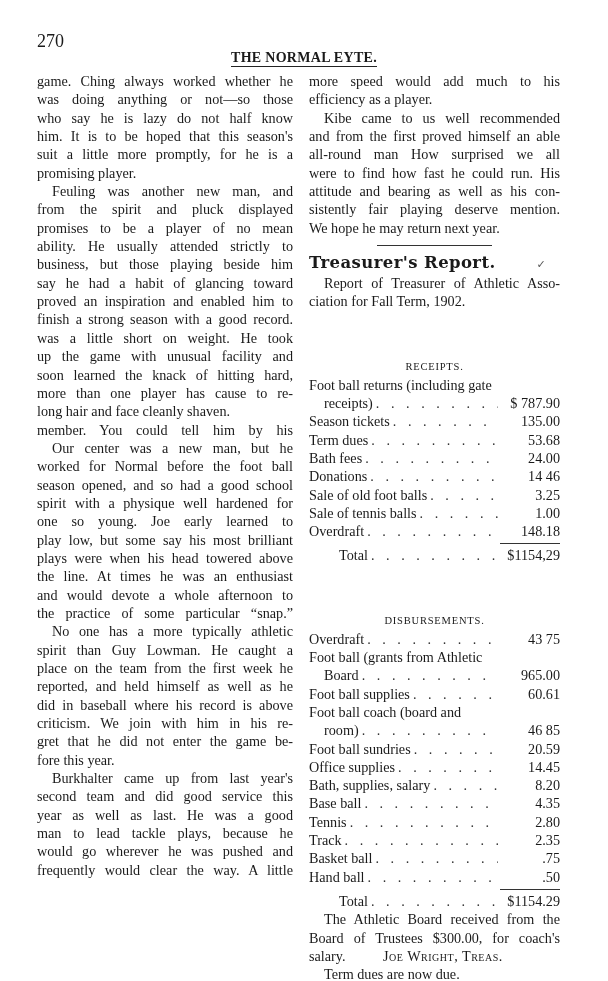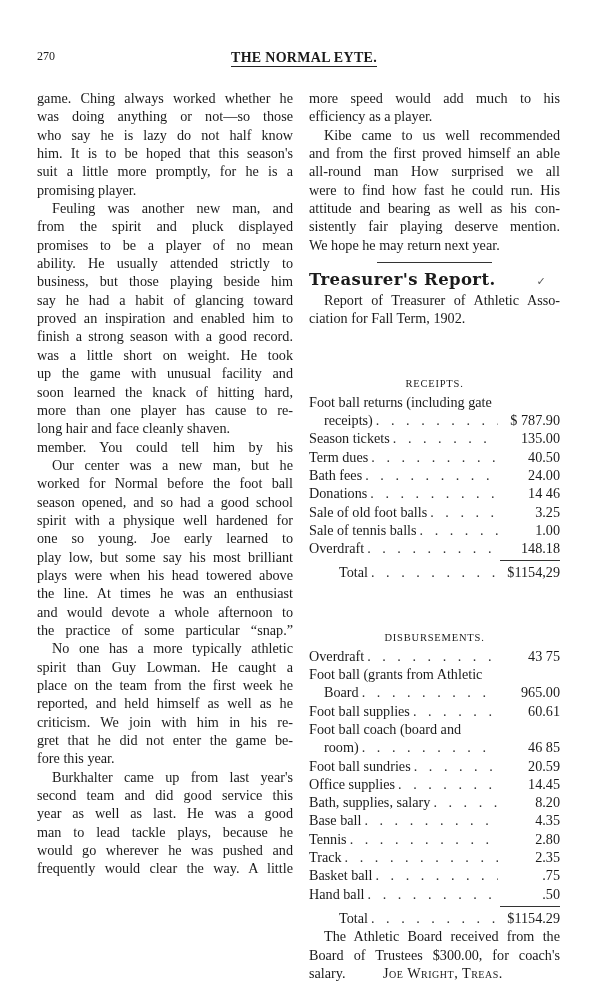--- a/index.html
+++ b/index.html
@@ -2,33 +2,33 @@
 <html><head>
 <meta charset="utf-8">
 <style>
   html, body { margin: 0; padding: 0; background: #ffffff; }
   body {
     width: 608px; height: 981px; position: relative; overflow: hidden;
     font-family: "Liberation Serif", "DejaVu Serif", serif;
     color: #1a1a1a;
   }
   .page-number {
-    position: absolute; left: 37px; top: 49px;
-    font-size: 12px;
+    position: absolute; left: 37px; top: 31px;
+    font-size: 18px;
   }
   .running-head {
     position: absolute; left: 0; width: 608px; top: 48px; text-align: center;
   }
   .running-head span {
     font-family: Liberation Serif, serif;
     font-weight: bold; font-size: 14px; letter-spacing: 0.3px;
     border-bottom: 1.5px solid #222; padding-bottom: 1px;
   }
   .col {
-    position: absolute; top: 89px;
+    position: absolute; top: 72px;
     font-size: 14.2px; line-height: 18.35px;
   }
   .col-left { left: 37px; width: 256px; }
   .col-right { left: 309px; width: 251px; }
   .line {
     display: block; white-space: nowrap;
     text-align: justify; text-align-last: justify; height: 18.35px;
   }
   .line.last { text-align-last: left; }
   .line.indent { padding-left: 15px; }
@@ -108,20 +108,21 @@
     <span class="line">one so young.  Joe early learned to</span>
     <span class="line">play low, but some say his most brilliant</span>
     <span class="line">plays were when his head towered above</span>
     <span class="line">the line.  At times he was an enthusiast</span>
     <span class="line">and would devote a whole afternoon to</span>
     <span class="line">the practice of some particular “snap.”</span>
     <span class="line indent">No one has a more typically athletic</span>
     <span class="line">spirit than Guy Lowman.  He caught a</span>
     <span class="line">place on the team from the first week he</span>
     <span class="line">reported, and held himself as well as he</span>
+    <span class="line">did in baseball where his record is above</span>
     <span class="line">criticism.  We join with him in his re-</span>
     <span class="line">gret that he did not enter the game be-</span>
     <span class="line last">fore this year.</span>
     <span class="line indent">Burkhalter came up from last year's</span>
     <span class="line">second team and did good service this</span>
     <span class="line">year as well as last.  He was a good</span>
     <span class="line">man to lead tackle plays, because he</span>
     <span class="line">would go wherever he was pushed and</span>
     <span class="line">frequently would clear the way.  A little</span>
   </div>
@@ -158,21 +159,21 @@
         <span class="amount">$ 787.90</span>
       </div>
       <div class="ledger-row">
         <span class="label">Season tickets</span>
         <span class="dots"></span>
         <span class="amount">135.00</span>
       </div>
       <div class="ledger-row">
         <span class="label">Term dues</span>
         <span class="dots"></span>
-        <span class="amount">40.50</span>
+        <span class="amount">53.68</span>
       </div>
       <div class="ledger-row">
         <span class="label">Bath fees</span>
         <span class="dots"></span>
         <span class="amount">24.00</span>
       </div>
       <div class="ledger-row">
         <span class="label">Donations</span>
         <span class="dots"></span>
         <span class="amount">14 46</span>

